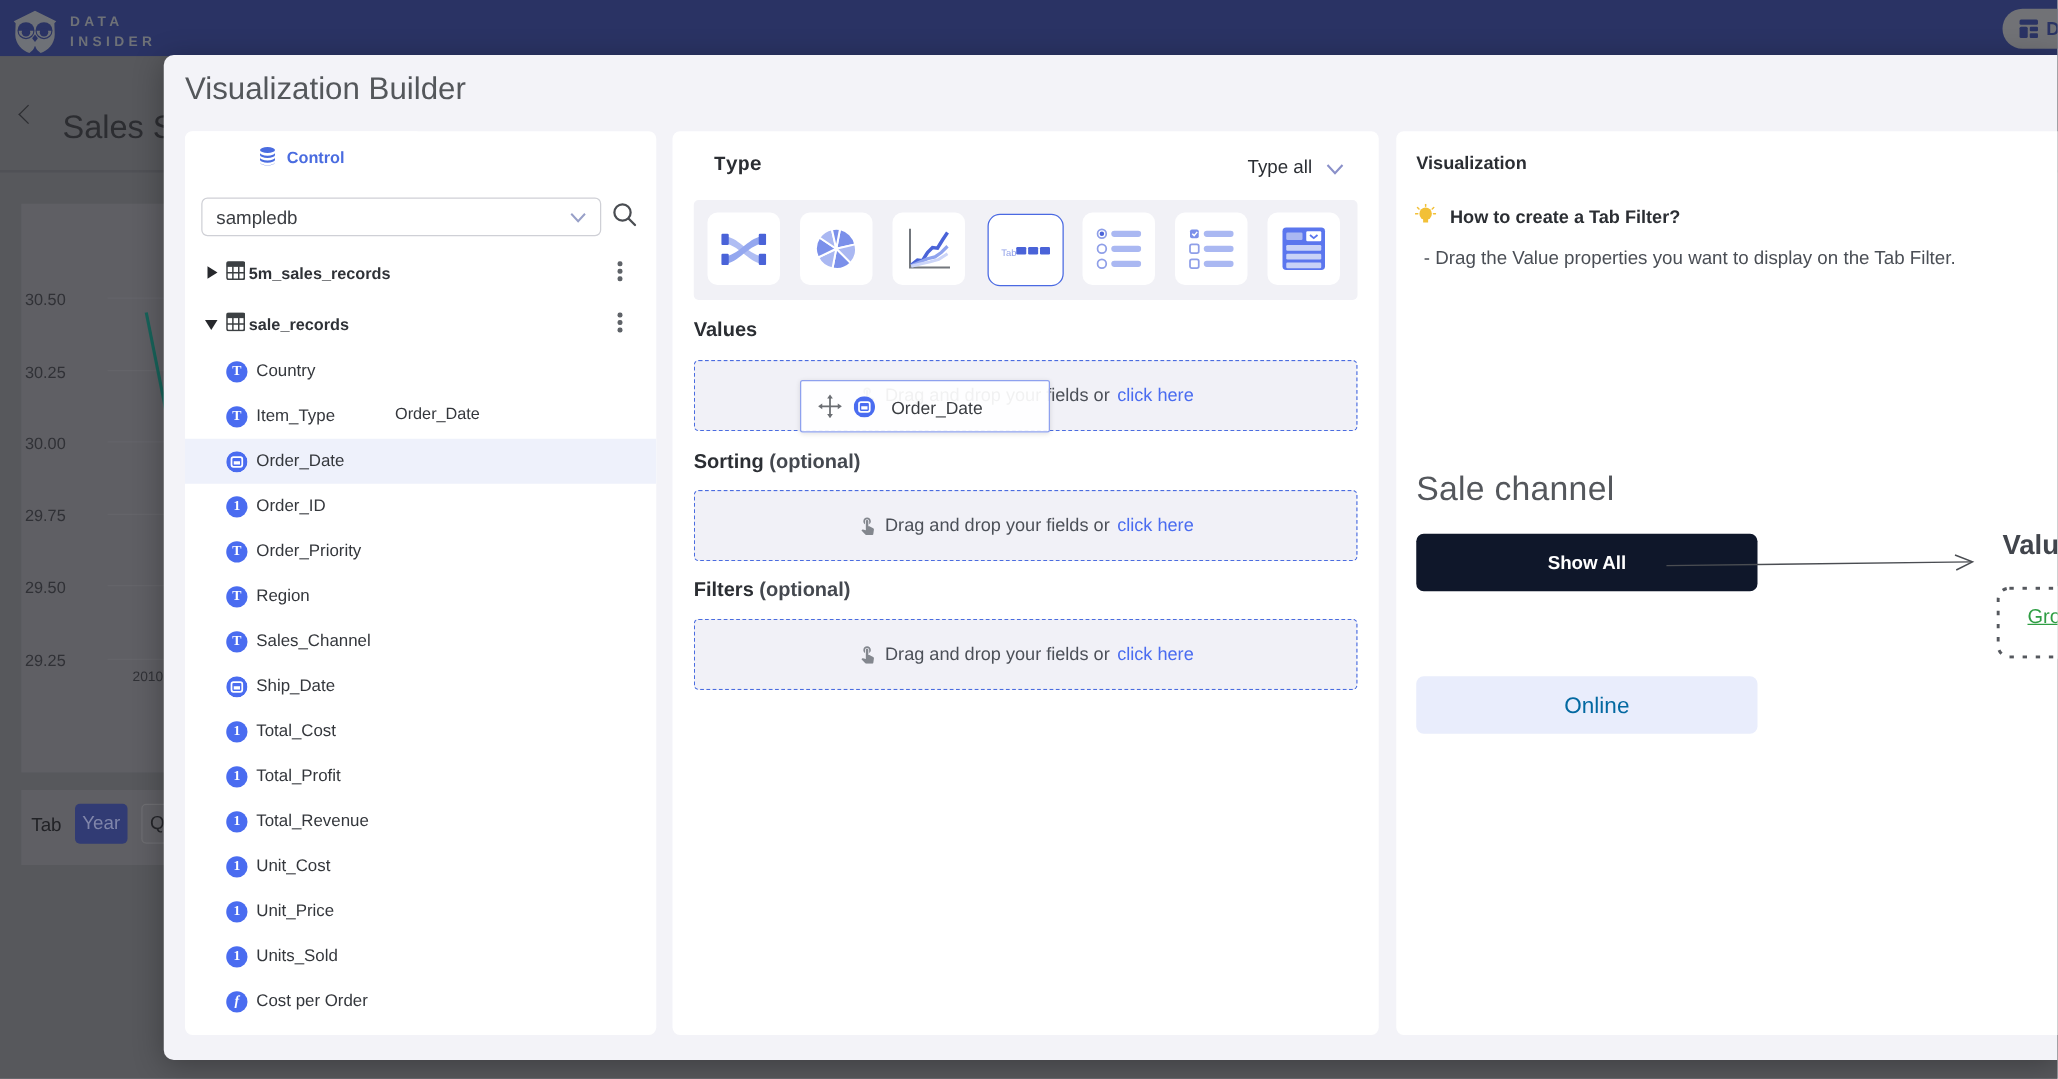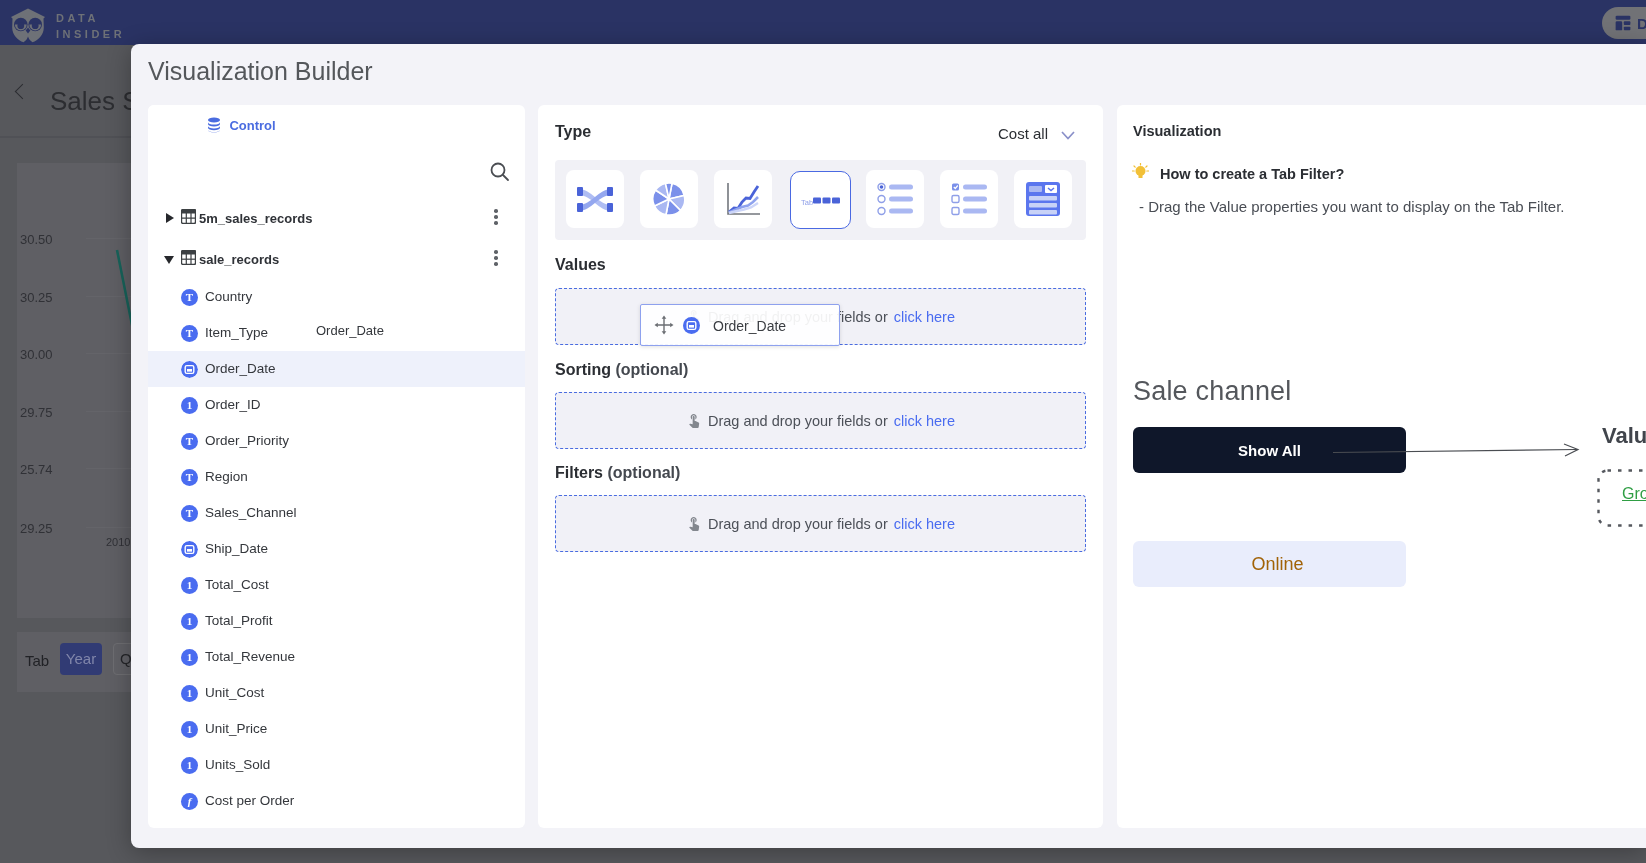--- a/index.html
+++ b/index.html
@@ -48,21 +48,21 @@
 .dots span { position:absolute; left:0; width:3.5px; height:3.5px; border-radius:50%; background:#5f6368; }
 .field-row { position:absolute; left:0; width:377px; height:36px; }
 .field-ic { position:absolute; left:33px; top:10px; width:17px; height:17px; border-radius:50%; background:#4a6cf0; color:#fff; text-align:center; }
 .field-ic .g { font-family:"Liberation Serif", serif; font-weight:bold; font-size:11px; line-height:17px; display:block; }
 .field-name { position:absolute; left:57px; top:10px; font-size:13.5px; color:#34373c; }
 #hl-row { left:0; top:246px; width:377px; height:36px; background:#eef1fb; }
 #ghost-label { left:168px; top:218px; font-size:13px; color:#34373c; }
 
 
 #card-m { left:407px; top:61px; width:565px; height:723px; background:#fff; border-radius:6px; }
-#type-lbl { left:17px; top:18px; font-size:16px; font-weight:bold; color:#2b2e33; }
+#type-lbl { left:33px; top:18px; font-size:16px; font-weight:bold; color:#2b2e33;font-family:Liberation Mono, monospace; }
 #viewall { left:460px; top:20px; font-size:15px; color:#2b2e33; }
 #iconstrip { left:17px; top:55px; width:531px; height:80px; background:#f1f1f6; border-radius:4px; }
 .tile { position:absolute; top:10px; width:58px; height:58px; background:#fff; border-radius:8px; }
 #tile-sel { position:absolute; left:235px; top:11px; width:61px; height:58px; background:#fff; border:1.5px solid #4a69e2; border-radius:10px; }
 .lbl16 { position:absolute; font-size:16px; font-weight:bold; color:#2b2e33; }
 .opt { color:#44484f; }
 .dashbox { position:absolute; left:17px; width:531px; height:57px; background:#f1f1f7; border:1px dashed #4a6ce0; border-radius:4px; display:flex; align-items:center; justify-content:center; gap:6px; font-size:14.5px; color:#4c5058; }
 .dashbox .blue { color:#4a6cf0; }
 #chip { left:102px; top:199px; width:200px; height:42px; background:rgba(255,255,255,0.92); border:1px solid #8ea1ee; box-shadow:0 1px 4px rgba(0,0,0,0.12); border-radius:2px; }
 #chip-label { left:72px; top:13px; font-size:14px; color:#3a3d42; }
@@ -70,21 +70,21 @@
 
 
 #card-r { left:986px; top:61px; width:545px; height:723px; background:#fff; border-radius:6px; }
 #viz-lbl { left:16px; top:18px; font-size:14.5px; font-weight:bold; color:#2b2e33; }
 #howto { left:43px; top:61px; font-size:14.5px; font-weight:bold; color:#2b2e33; }
 #howto-sub { left:22px; top:93px; font-size:15px; color:#4a4e55; }
 #salechan { left:16px; top:271px; font-size:27px; font-weight:500; color:#54575c; letter-spacing:0.2px; }
 .chanbtn { position:absolute; left:16px; width:273px; height:46px; border-radius:6px; font-size:17px; display:flex; align-items:center; justify-content:center; }
 #btn-show { top:322px; background:#0f172a; color:#fff; font-weight:bold; font-size:15px; }
 #btn-off { top:379px; background:#e9edfc; color:#26282d; font-size:18px; }
-#btn-on { top:436px; background:#e9edfc; color:#a16207; font-size:18px;padding-left:16px; }
+#btn-on { top:436px; background:#e9edfc; color:#0369a1; font-size:18px;padding-left:16px; }
 #values-lbl { left:485px; top:318px; font-size:22px; font-weight:bold; color:#41454c; }
 #groupbox { left:480px; top:364px; width:90px; height:58px; background:#fff; }
 #group-link { left:25px; top:16px; font-size:16px; color:#2f9e44; text-decoration:underline; }
 </style>
 </head>
 <body>
 
 <div class="abs" id="navbar">
   <svg class="abs" style="left:9px;top:4px" width="38" height="39" viewBox="0 0 38 39">
     <path d="M19 4.5 L36 13 L34.5 14.5 L34.8 23.5 C34.8 31 29 36.5 23.5 38.3 L19 34.5 L14.5 38.3 C9 36.5 3.2 31 3.2 23.5 L3.5 14.5 L2 13 Z" fill="#6e7177"></path>
@@ -111,21 +111,21 @@
 
 <div class="abs" id="page">
   <div class="abs" id="back-arrow" style="top:41px"></div>
   <div class="abs" id="page-title" style="top:41px">Sales Sa</div>
   <div class="abs" id="page-divider" style="top:91px"></div>
   <div class="abs" id="chart-card" style="top:118px"></div>
   <div class="ylab" style="left:20px;top:187px">30.50</div>
   <div class="ylab" style="left:20px;top:245px">30.25</div>
   <div class="ylab" style="left:20px;top:302px">30.00</div>
   <div class="ylab" style="left:20px;top:360px">29.75</div>
-  <div class="ylab" style="left:20px;top:417px">25.74</div>
+  <div class="ylab" style="left:20px;top:417px">29.50</div>
   <div class="ylab" style="left:20px;top:476px">29.25</div>
   <div class="gridline" style="top:193px"></div>
   <div class="gridline" style="top:251px"></div>
   <div class="gridline" style="top:308px"></div>
   <div class="gridline" style="top:366px"></div>
   <div class="gridline" style="top:423px"></div>
   <div class="gridline" style="top:482px"></div>
   <svg class="abs" style="left:100px;top:195px" width="46" height="160" viewBox="0 0 46 160">
     <polyline points="17,10 34,95" stroke="#17635a" stroke-width="2.5" fill="none"></polyline>
   </svg>
@@ -146,20 +146,26 @@
             <g fill="#4a6ce0">
               <ellipse cx="8" cy="3" rx="6" ry="2.4"></ellipse>
               <path d="M2 5.2 A 6 2.4 0 0 0 14 5.2 L14 7 A 6 2.4 0 0 1 2 7 Z"></path>
               <path d="M2 9 A 6 2.4 0 0 0 14 9 L14 10.8 A 6 2.4 0 0 1 2 10.8 Z"></path>
               <path d="M2 12.8 A 6 2.4 0 0 0 14 12.8 L14 13 A 6 2.4 0 0 1 2 13 Z"></path>
             </g>
           </svg>
       <span>Control</span>
         </div>
       </div>
+    <div class="abs" id="searchbox">
+      <div class="abs" id="searchtext">sampledb</div>
+      <svg class="abs" style="left:294px;top:11px" width="13" height="9" viewBox="0 0 13 9">
+          <polyline points="1,1 6.5,7 12,1" stroke="#98a0c8" stroke-width="1.6" fill="none"></polyline>
+        </svg>
+    </div>
     <svg class="abs" style="left:341px;top:56px" width="22" height="22" viewBox="0 0 22 22">
         <circle cx="9" cy="9" r="6.5" stroke="#4a4d52" stroke-width="1.8" fill="none"></circle>
         <line x1="14" y1="14" x2="19" y2="19" stroke="#4a4d52" stroke-width="1.8" stroke-linecap="round"></line>
       </svg>
 
     <div class="tree-row" style="top:98px">
       <div class="tree-arrow-r"></div>
       <svg style="position:absolute;left:33px;top:6px" width="15" height="15" viewBox="0 0 15 15">
           <rect x="0.5" y="0.5" width="14" height="14" rx="1.5" stroke="#3c4043" stroke-width="1.4" fill="none"></rect>
           <rect x="0.5" y="0.5" width="14" height="4" fill="#3c4043"></rect>
@@ -286,21 +292,21 @@
             <span class="g" style="font-style:italic">f</span>
           </div>
           <div class="field-name">Cost per Order</div>
         </div>
       </div>
     <div class="abs" id="ghost-label">Order_Date</div>
   </div>
 
   <div class="abs" id="card-m">
     <div class="abs" id="type-lbl">Type</div>
-    <div class="abs" id="viewall">Cost all</div>
+    <div class="abs" id="viewall">Type all</div>
     <svg class="abs" style="left:523px;top:26px" width="14" height="9" viewBox="0 0 14 9">
         <polyline points="1,1 7,7.5 13,1" stroke="#8a90c9" stroke-width="1.7" fill="none"></polyline>
       </svg>
     <div class="abs" id="iconstrip">
       <div class="tile" style="left:11px" id="t1"><svg style="margin:11px" width="36" height="36" viewBox="0 0 36 36">
             <g fill="#94a7ef">
               <path d="M2 8 C14 8 22 24 34 24 L34 30 C22 30 14 14 2 14 Z" opacity="0.75"></path>
               <path d="M2 24 C14 24 22 8 34 8 L34 14 C22 14 14 30 2 30 Z"></path>
             </g>
             <g fill="#4a63d8">

